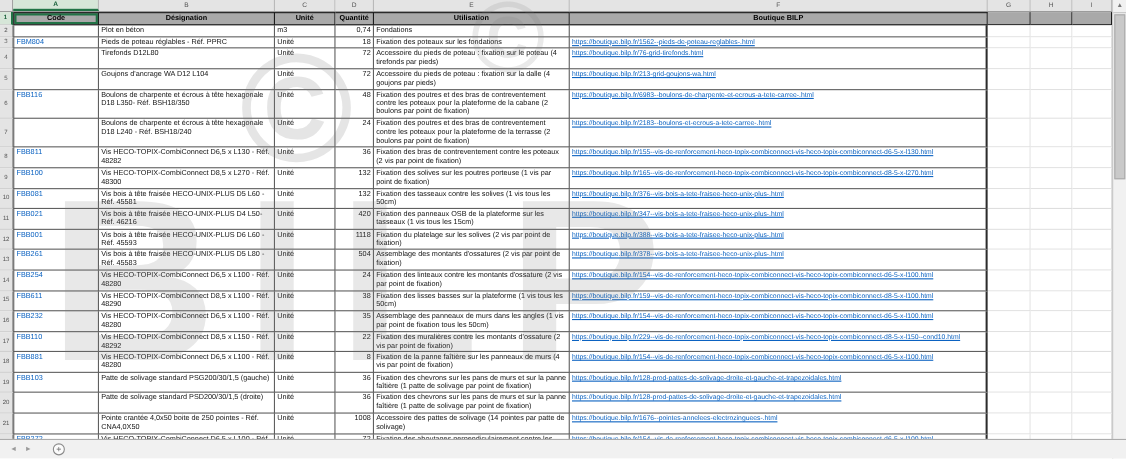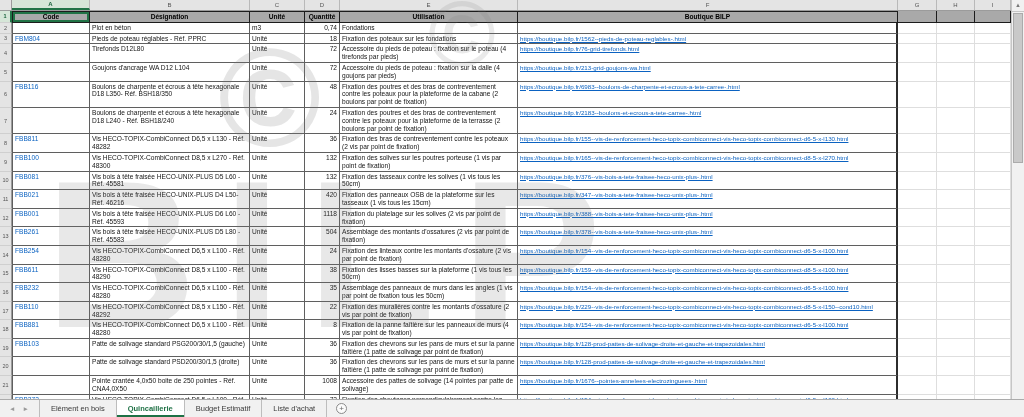--- a/index.html
+++ b/index.html
@@ -385,21 +385,15 @@
   <div class="vscroll">
     <div class="vs-arrow">▲</div>
     <div class="vs-thumb"></div>
   </div>
 
   <div class="tabbar">
     <div class="nav">
       <span>◄</span>
       <span>►</span>
     </div>
-    <div class="tabs">
-        <div class="tab">Elément en bois</div>
-        <div class="tab active">Quincaillerie</div>
-        <div class="tab">Budget Estimatif</div>
-        <div class="tab">Liste d'achat</div>
-      </div>
     <div class="plus">+</div>
   </div>
 </div>
 
 </body></html>

